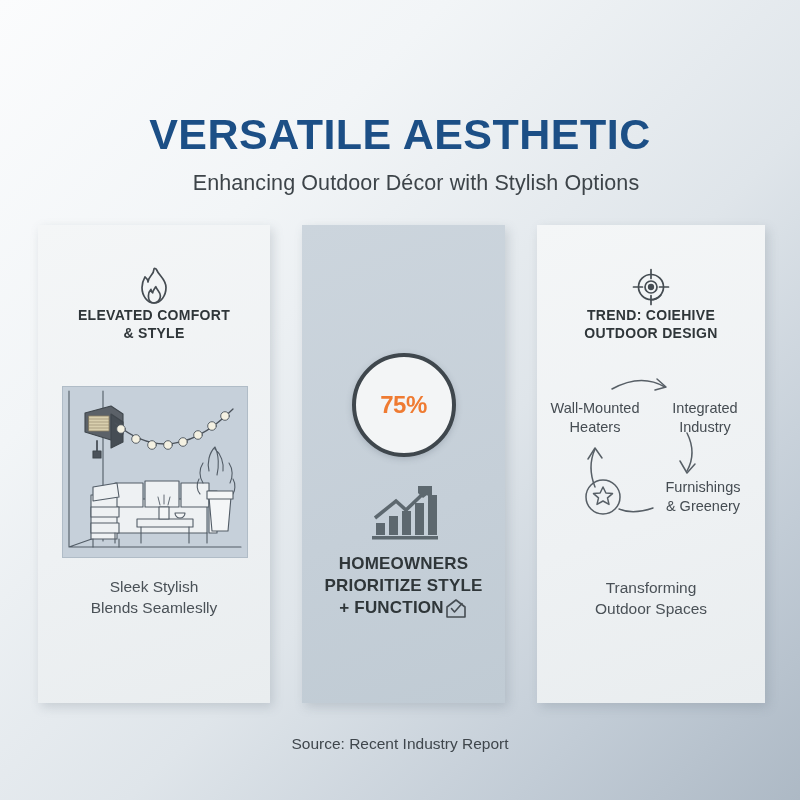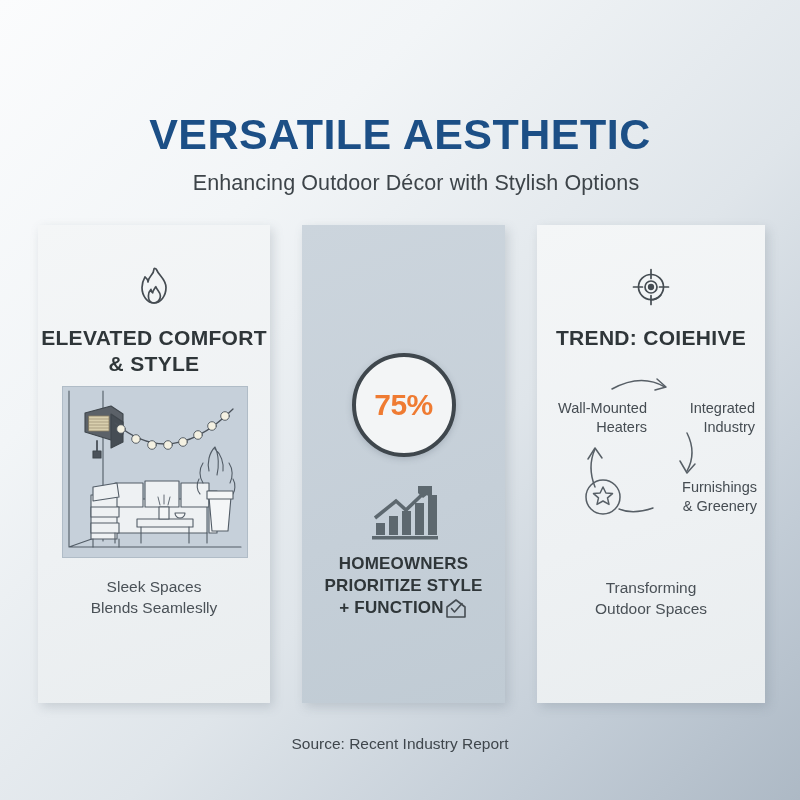--- a/index.html
+++ b/index.html
@@ -44,23 +44,22 @@
   .card {
     position: relative;
     box-shadow: 3px 4px 10px rgba(90,105,120,0.22);
   }
   .card-1 { width: 232px; background: linear-gradient(160deg,#f4f6f7 0%, #eef1f3 60%, #e9edef 100%); }
   .card-2 { width: 203px; background: linear-gradient(160deg,#ccd5dd 0%, #c5cfd8 60%, #c0cbd4 100%); }
   .card-3 { width: 228px; background: linear-gradient(160deg,#f4f6f7 0%, #eef1f3 60%, #e9edef 100%); }
 
   .card-icon { display: flex; justify-content: center; margin-top: 42px; }
   .card-head {
-    margin-top: 18px;
-    text-align: center;
-    font-size: 21px;
+    text-align: center;
+    font-size: 14px;
     font-weight: bold;
     color: #2f3639;
     letter-spacing: 0.3px;
     line-height: 1.25;
     text-transform: uppercase;
   }
   .card-caption {
     position: absolute;
     left: 0; right: 0;
     text-align: center;
@@ -84,21 +83,21 @@
     top: 128px; left: 50%;
     transform: translateX(-50%);
     width: 104px; height: 104px;
     border-radius: 50%;
     border: 4px solid #3f474d;
     background: #f3f5f6;
     display: flex; align-items: center; justify-content: center;
     box-shadow: 0 2px 6px rgba(70,85,100,0.25);
   }
   .stat-value {
-    font-size: 30px;
+    font-size: 24px;
     font-weight: bold;
     color: #ef7b32;
     letter-spacing: -0.5px;
   }
   .chart-icon { position: absolute; top: 258px; left: 50%; transform: translateX(-50%); }
   .card2-caption {
     position: absolute;
     top: 328px; left: 0; right: 0;
     text-align: center;
     font-size: 17px;
@@ -107,21 +106,21 @@
     line-height: 1.3;
     text-transform: uppercase;
     letter-spacing: 0.2px;
   }
   .cap-line3 { display: inline-flex; align-items: center; gap: 0; justify-content: center; }
 
   
   .cycle { position: absolute; top: 150px; left: 0; width: 228px; height: 150px; }
   .cyc-label {
     position: absolute;
-    text-align: right;
+    text-align: center;
     font-size: 14.5px;
     color: #454c52;
     line-height: 1.28;
   }
   .cyc-1 { top: 24px;  left: 6px;  width: 104px; }
   .cyc-2 { top: 24px;  left: 118px; width: 100px; }
   .cyc-3 { top: 103px; left: 112px; width: 108px; }
 
   
   .footer {
@@ -204,21 +203,21 @@
 
         <g>
           <path d="M152 60c4 8 4 20 2 28M152 60c-6 6-8 16-6 24M152 62c6 5 9 14 8 22M140 76c-4 6-4 14 0 20M166 76c4 6 4 14 1 20M136 92c-3 5-2 12 1 15M170 92c3 5 2 12 0 15"></path>
           <path d="M146 110h22l-3 34h-16z" fill="#f4f6f7"></path>
           <path d="M144 104h26v8h-26z" fill="#f4f6f7"></path>
         </g>
       </svg>
     </div>
 
     <div class="card-caption" style="top:352px">
-      <span>Sleek Spaces</span><br>
+      <span>Sleek Stylish</span><br>
       <span>Blends Seamleslly</span>
     </div>
   </div>
 
   <div class="card card-2">
     <div class="stat-circle">
       <span class="stat-value">75%</span>
     </div>
 
     <div class="chart-icon">
@@ -254,20 +253,21 @@
       <svg class="ico" width="40" height="40" viewBox="0 0 40 40" fill="none" stroke="#454c52" stroke-width="1.7" stroke-linecap="round">
         <circle cx="20" cy="20" r="12.5"></circle>
         <circle cx="20" cy="20" r="6"></circle>
         <circle cx="20" cy="20" r="2.3" fill="#454c52"></circle>
         <path d="M20 2.5v9M20 28.5v9M2.5 20h9M28.5 20h9"></path>
         <path d="M30 28c-2.5 3-6 5-10.5 5" stroke-width="1.5"></path>
       </svg>
     </div>
     <div class="card-head">
       <span>TREND: COIEHIVE</span><br>
+      <span>OUTDOOR DESIGN</span>
     </div>
 
     <div class="cycle">
       <svg width="228" height="150" viewBox="0 0 228 150" fill="none" stroke="#575f66" stroke-width="1.5" stroke-linecap="round" stroke-linejoin="round">
 
         <path d="M75 14 Q104 -2 128 12"></path>
         <path d="M120 4l9 8-11 3" fill="none"></path>
 
         <path d="M150 58 Q160 78 150 96"></path>
         <path d="M143 86l7 12 8-9" fill="none"></path>

